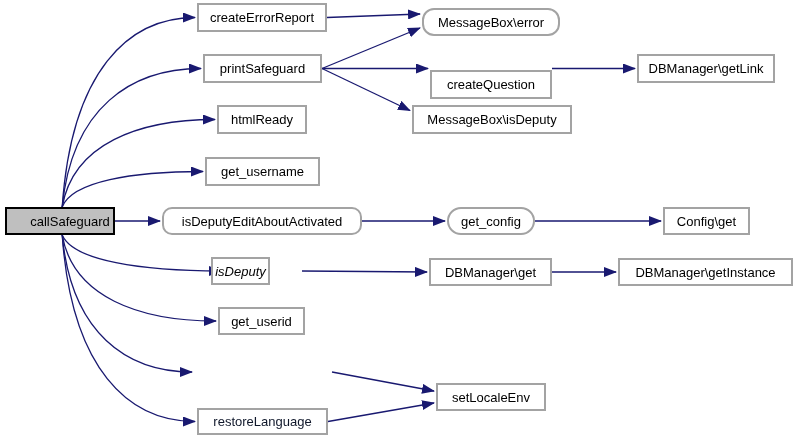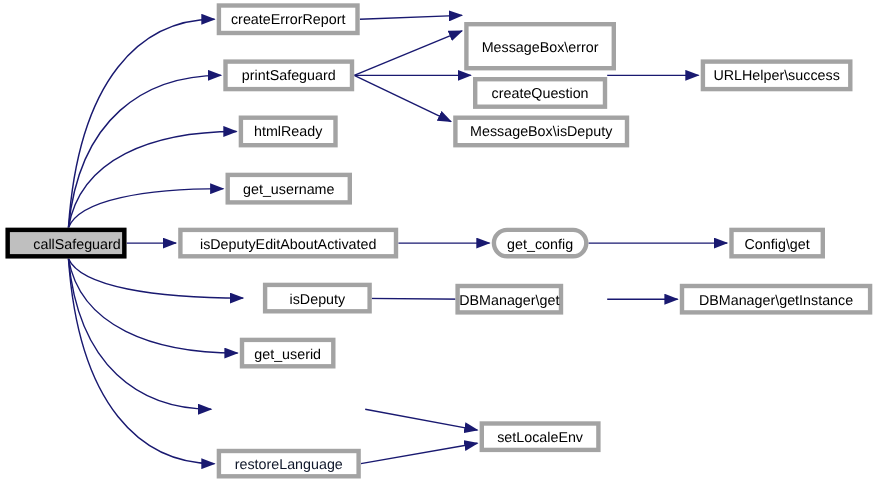--- a/index.html
+++ b/index.html
@@ -19,21 +19,21 @@
     position: absolute;
     left: 0; top: 0;
     width: 800px;
     height: 443px;
     pointer-events: none;
   }
   .node {
     position: absolute;
     box-sizing: border-box;
     background: #ffffff;
-    border: 4px solid #a3a3a3;
+    border: 2px solid #a3a3a3;
     color: #000000;
     font-size: 13px;
     line-height: 1;
     display: flex;
     align-items: center;
     justify-content: center;
     white-space: nowrap;
     cursor: pointer;
     z-index: 2;
   }
@@ -41,31 +41,31 @@
     background: #bfbfbf;
     border-color: #000000;
   }
   
   .n-callSafeguard            { left:5px;   top:207px; width:110px; height:28px;padding-left:20px; }
   .n-createErrorReport        { left:197px; top:3px;   width:130px; height:29px; }
   .n-printSafeguard           { left:203px; top:54px;  width:119px; height:29px; }
   .n-htmlReady                { left:217px; top:105px; width:90px;  height:29px; }
   .n-get_username             { left:205px; top:157px; width:115px; height:29px; }
   .n-isDeputyEditAboutActivated { left:162px; top:207px; width:200px; height:28px; }
-  .n-isDeputy                 { left:239px; top:257px; width:99px;  height:28px; }
+  .n-isDeputy                 { left:211px; top:257px; width:59px;  height:28px;font-style:italic; }
   .n-get_userid               { left:218px; top:307px; width:87px;  height:28px; }
   .n-setTempLanguage          { left:194px; top:358px; width:138px; height:28px; }
   .n-restoreLanguage          { left:197px; top:408px; width:131px; height:27px; }
-  .n-MessageBoxError          { left:422px; top:20px;   width:138px; height:44px; }
+  .n-MessageBoxError          { left:422px; top:8px;   width:138px; height:28px;border-radius:12px; }
   .n-createQuestion           { left:430px; top:54px;  width:122px; height:29px;margin-top:16px; }
   .n-URLHelperGetLink         { left:637px; top:54px;  width:138px; height:29px; }
   .n-MessageBoxSuccess        { left:412px; top:105px; width:160px; height:29px; }
   .n-getConfig                { left:447px; top:207px; width:88px;  height:28px; }
   .n-ConfigGet                { left:663px; top:207px; width:87px;  height:28px; }
-  .n-DBManagerGet             { left:414px; top:258px; width:98px; height:28px; }
+  .n-DBManagerGet             { left:429px; top:258px; width:123px; height:28px; }
   .n-DBManagerGetInstance     { left:618px; top:258px; width:175px; height:28px; }
   .n-setLocaleEnv             { left:436px; top:383px; width:110px; height:28px; }
 </style>
 </head>
 <body>
 
 <div class="graph-canvas">
 
   <svg class="edge-layer" width="800" height="443" viewBox="0 0 800 443" xmlns="http://www.w3.org/2000/svg">
     <defs>
@@ -98,34 +98,34 @@
   <div class="node highlight n-callSafeguard" style="background: rgb(191, 191, 191); color: rgb(0, 0, 0);">callSafeguard</div>
 
   <div class="node n-createErrorReport" style="background: rgb(255, 255, 255); color: rgb(0, 0, 0);">createErrorReport</div>
 
   <div class="node n-printSafeguard" style="background: rgb(255, 255, 255); color: rgb(0, 0, 0);">printSafeguard</div>
 
   <div class="node n-htmlReady" style="background: rgb(255, 255, 255); color: rgb(0, 0, 0);">htmlReady</div>
 
   <div class="node n-get_username" style="background: rgb(255, 255, 255); color: rgb(0, 0, 0);">get_username</div>
 
-  <div class="node n-isDeputyEditAboutActivated" style="background: rgb(255, 255, 255); color: rgb(0, 0, 0);">isDeputyEditAboutActivated</div>
+  <div class="node n-isDeputyEditAboutActivated" style="background: rgb(255, 255, 255); color: rgb(0, 0, 0); border-radius: 10px;">isDeputyEditAboutActivated</div>
 
   <div class="node n-isDeputy" style="background: rgb(255, 255, 255); color: rgb(0, 0, 0);">isDeputy</div>
 
   <div class="node n-get_userid" style="background: rgb(255, 255, 255); color: rgb(0, 0, 0);">get_userid</div>
 
 
   <div class="node n-restoreLanguage" style="background: rgb(255, 255, 255); color: #0f172a;">restoreLanguage</div>
 
   <div class="node n-MessageBoxError" style="background: rgb(255, 255, 255); color: rgb(0, 0, 0);">MessageBox\error</div>
 
   <div class="node n-createQuestion" style="background: rgb(255, 255, 255); color: rgb(0, 0, 0);">createQuestion</div>
 
-  <div class="node n-URLHelperGetLink" style="background: rgb(255, 255, 255); color: rgb(0, 0, 0);">URLHelper\success</div>
+  <div class="node n-URLHelperGetLink" style="background: rgb(255, 255, 255); color: rgb(0, 0, 0);">DBManager\getLink</div>
 
   <div class="node n-MessageBoxSuccess" style="background: rgb(255, 255, 255); color: rgb(0, 0, 0);">MessageBox\isDeputy</div>
 
   <div class="node n-getConfig" style="background: rgb(255, 255, 255); color: rgb(0, 0, 0); border-radius: 14px;">get_config</div>
 
   <div class="node n-ConfigGet" style="background: rgb(255, 255, 255); color: rgb(0, 0, 0);">Config\get</div>
 
   <div class="node n-DBManagerGet" style="background: rgb(255, 255, 255); color: rgb(0, 0, 0);">DBManager\get</div>
 
   <div class="node n-setLocaleEnv" style="background: rgb(255, 255, 255); color: rgb(0, 0, 0);">setLocaleEnv</div>

